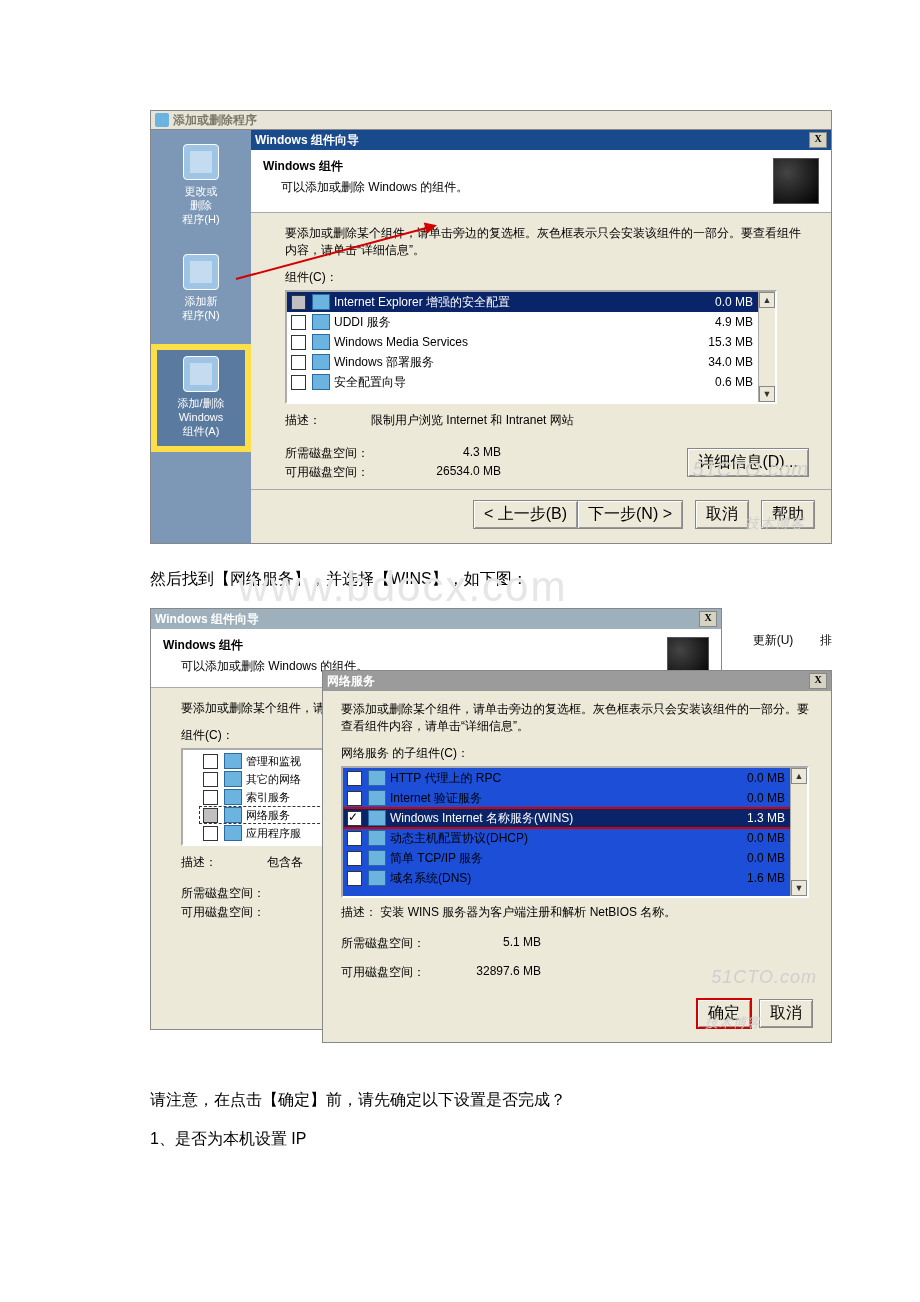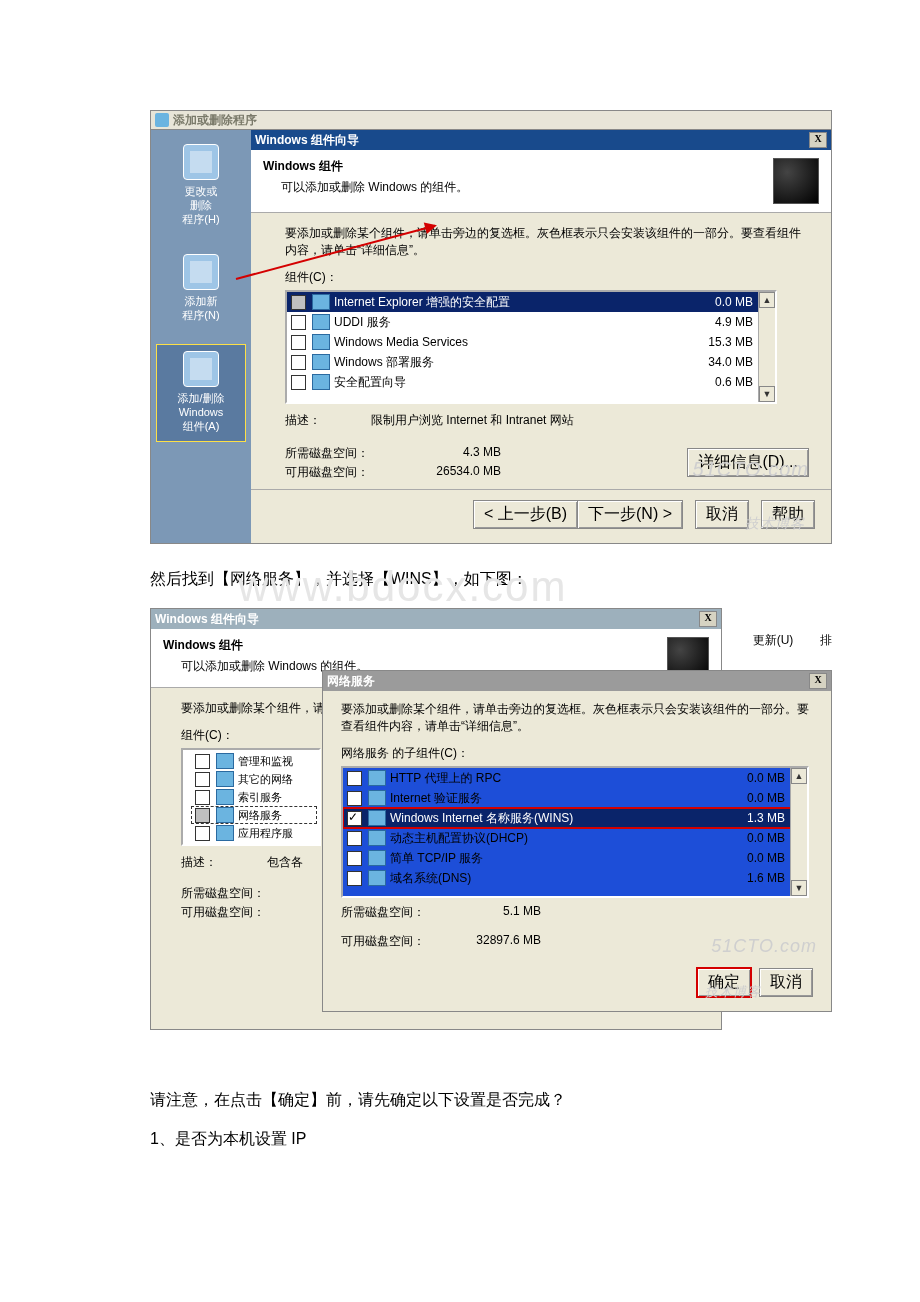--- a/index.html
+++ b/index.html
@@ -52,21 +52,21 @@
   }
   .side-item {
     text-align: center;
     margin-bottom: 14px;
     line-height: 14px;
     padding: 6px 2px 8px 2px;
     width: 84px;
   }
   .side-item.sel {
     background: #5a7aa0;
-    border: 1px solid #fde047;
+    border: 6px solid #fde047;
   }
   .side-ico {
     width: 34px; height: 34px; margin: 0 auto 4px auto;
     background: #9ec5e6; border: 1px solid #fff; border-radius: 4px;
     position: relative;
   }
   .side-ico::after{
     content:"";
     position:absolute; inset:6px;
     background:#fff; opacity:.4;
@@ -250,21 +250,21 @@
   .back-body { padding: 0 0 0 0; height: 400px; }
   .back-head {
     background: #fff; padding: 8px 12px; border-bottom: 1px solid #aaa;
     display:flex; justify-content:space-between;
   }
   .back-head .wiz-headico { width:40px; height:40px; }
   .back-content { padding: 12px 20px 8px 30px; }
   .back-list {
     border: 2px inset #fff; background: #fff;
     width: 120px; height: auto; overflow:hidden;
-    padding:2px 8px;
+    padding:2px 16px;
   }
   .back-row {
     height: 18px;
     display: flex; align-items: center; padding: 0 4px; width:118px;
     font-size:11px;
   }
   .back-row.sel { outline:1px dashed #333; }
   .red-box { outline: 2px solid #d40000; outline-offset: -1px; }
 
   .front-wiz {
@@ -537,20 +537,24 @@
             <span class="itm-ico"></span>
             <span class="itm-label">域名系统(DNS)</span>
             <span class="itm-size">1.6 MB</span>
           </div>
           <div class="scrollbar">
             <div class="scroll-btn top">▲</div>
             <div class="scroll-btn bot">▼</div>
           </div>
         </div>
 
+        <div class="front-desc">
+          <span>描述：</span>
+          <span>安装 WINS 服务器为客户端注册和解析 NetBIOS 名称。</span>
+        </div>
 
         <div class="front-space">
           <span class="space-key">所需磁盘空间：</span>
           <span class="space-val">5.1 MB</span>
           <span style="flex:1"></span>
           <button class="btn" style="visibility:hidden;">详细信息(D)...</button>
         </div>
         <div class="front-space">
           <span class="space-key">可用磁盘空间：</span>
           <span class="space-val">32897.6 MB</span>

